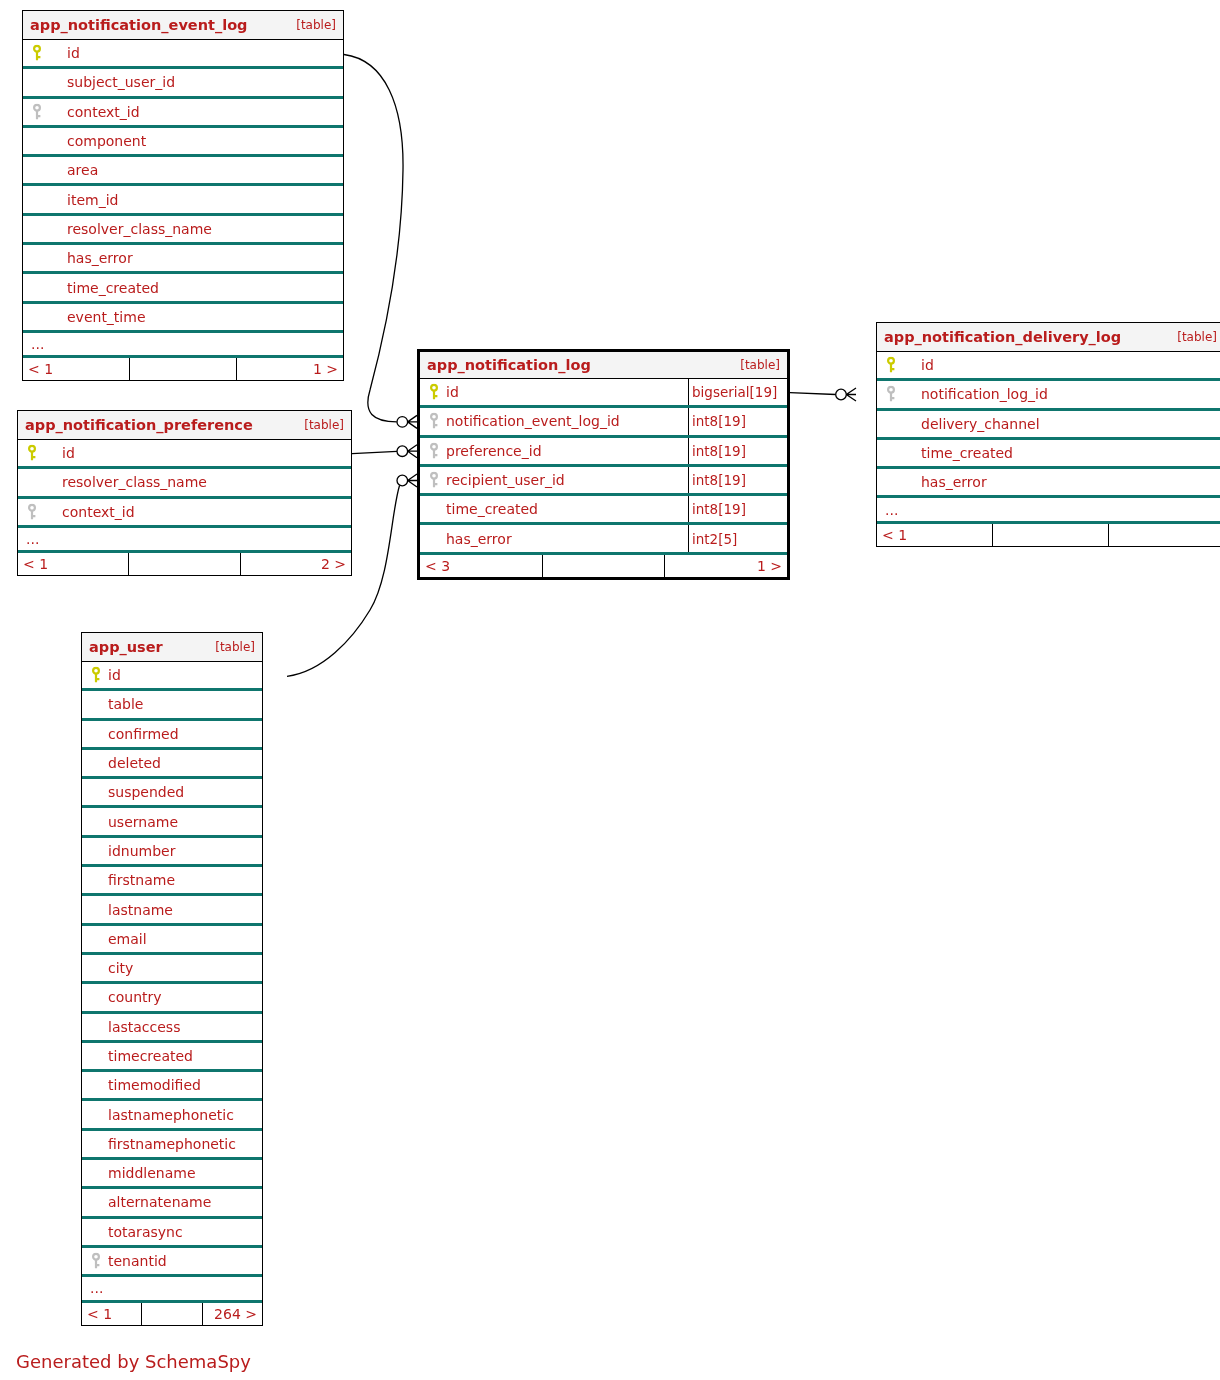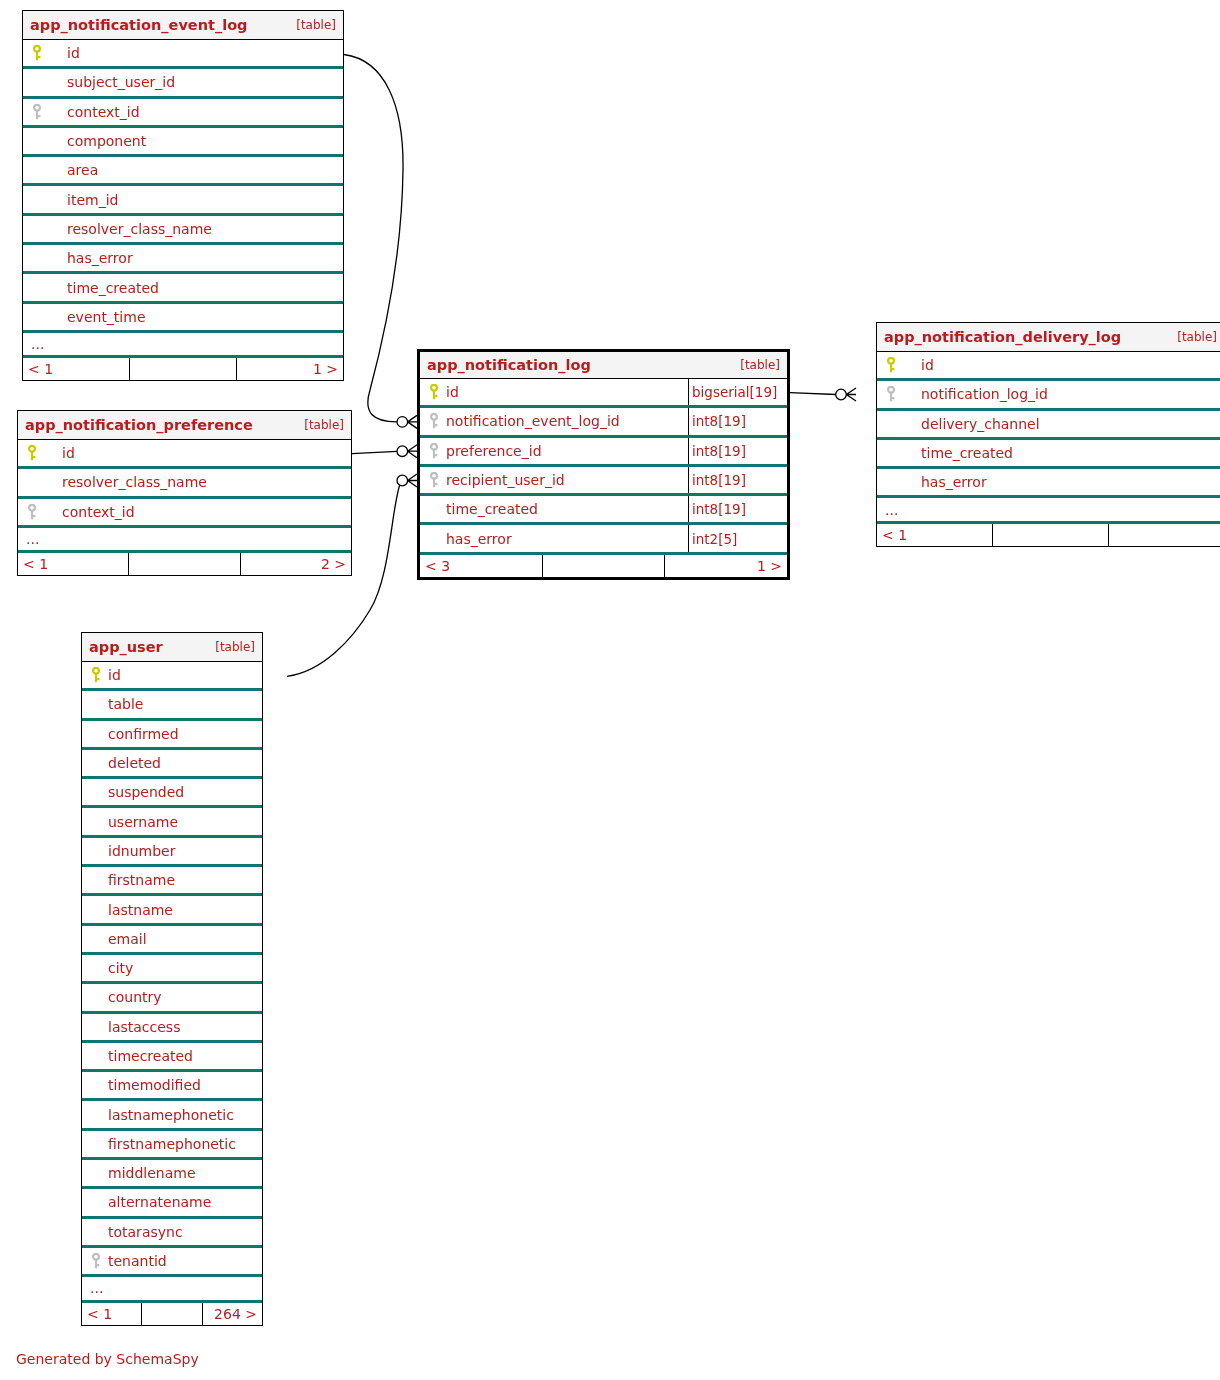--- a/index.html
+++ b/index.html
@@ -31,21 +31,21 @@
   .row.ellipsis{height:25.4px;font-size:14px;padding-left:8px;}
   .tfoot{height:22px;display:flex;font-size:14px;}
   .fcell{flex:1;display:flex;align-items:center;padding:0 5px;white-space:nowrap;}
   .fcell.mid{border-left:1px solid #000;border-right:1px solid #000;}
   .fcell.right{justify-content:flex-end;}
 
   .edges{position:absolute;left:0;top:0;pointer-events:none;}
   .eline{fill:none;stroke:#000;stroke-width:1.3px;}
   .ecircle{fill:#fff;stroke:#000;stroke-width:1.3px;}
 
-  .credit{position:absolute;left:16px;top:1351px;font-size:14px;}
+  .credit{position:absolute;left:16px;top:1351px;font-size:18px;}
 </style>
 </head>
 <body>
 
 <div class="canvas">
 
   <svg class="edges" width="1220" height="1380" viewBox="0 0 1220 1380">
     <g>
       <path class="eline" d="M344,54.5 C385,60 404,105 403,170 C402,250 386,330 370,390 C363,413 373,421.7 396.8,421.9"></path>
       <circle class="ecircle" cx="402.3" cy="421.9" r="5.3"></circle>

